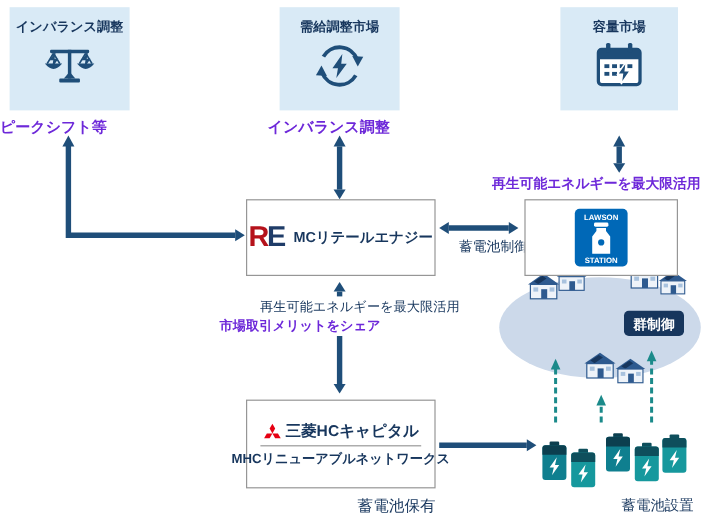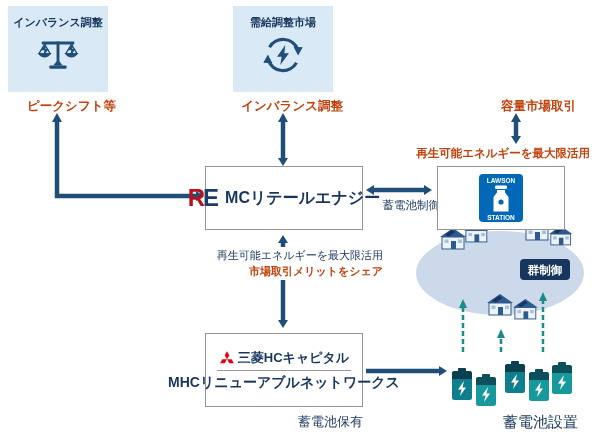--- a/index.html
+++ b/index.html
@@ -3,34 +3,34 @@
 <meta charset="utf-8">
 <style>
   html,body{margin:0;padding:0;background:#fff;}
   .canvas{position:relative;width:600px;height:439px;background:#fff;overflow:hidden;
           font-family:"Liberation Sans","DejaVu Sans",sans-serif;}
   .overlay{position:absolute;left:0;top:0;width:600px;height:439px;pointer-events:none;}
   .topbox{position:absolute;background:#d9eaf6;display:flex;flex-direction:column;
           align-items:center;padding-top:9px;box-sizing:border-box;}
   .topbox .t{font-size:11px;font-weight:bold;color:#17365d;white-space:nowrap;}
   .topbox svg{margin-top:3px;}
-  .redlabel{position:absolute;text-align:right;font-weight:bold;color:#c2410c;
+  .redlabel{position:absolute;text-align:left;font-weight:bold;color:#6d28d9;
             font-size:12.5px;white-space:nowrap;}
   .navylabel{position:absolute;text-align:right;font-weight:normal;color:#17365d;
              font-size:11.5px;white-space:nowrap;}
   .bgw{background:#fff;padding:1px 0;}
   .wbox{position:absolute;background:#fff;border:1px solid #969696;display:flex;
         align-items:center;justify-content:center;box-sizing:border-box;}
   .re-r{font-weight:bold;font-size:24px;color:#b5121b;line-height:1;}
   .re-e{font-weight:bold;font-size:24px;color:#1f3c68;line-height:1;margin-left:-2px;}
-  .mc-name{font-weight:bold;font-size:16px;color:#17365d;margin-left:6px;white-space:nowrap;}
+  .mc-name{font-weight:bold;font-size:12px;color:#17365d;margin-left:6px;white-space:nowrap;}
   .mhc{flex-direction:column;gap:3px;padding:6px 2px;}
   .mhc-row{display:flex;align-items:center;gap:3px;font-weight:bold;font-size:13px;color:#17365d;white-space:nowrap;}
   .mhc-div{width:88%;border-top:1px solid #9a9a9a;}
-  .mhc-sub{font-size:14px;font-weight:bold;color:#17365d;white-space:nowrap;}
+  .mhc-sub{font-size:11px;font-weight:bold;color:#17365d;white-space:nowrap;}
   svg text{font-family:"Liberation Sans","DejaVu Sans",sans-serif;}
 </style>
 </head>
 <body>
 
 <div class="canvas">
 
   <svg class="overlay" viewBox="0 0 600 439">
     <defs>
       <g id="house">
@@ -138,24 +138,41 @@
       <path d="M9.3,15.5 A17,17 0 0 1 40,18.2" stroke="#1f4e79" stroke-width="3.5" fill="none"></path>
       <path d="M38.7,32.5 A17,17 0 0 1 8,29.8" stroke="#1f4e79" stroke-width="3.5" fill="none"></path>
       <g fill="#1f4e79">
         <polygon points="35.5,15 45.5,15.5 40.5,24.5"></polygon>
         <polygon points="12.5,33 2.5,32.5 7.5,23.5"></polygon>
         <polygon points="26.5,13 17.5,26 22.5,26 21,35 30.5,22 25.5,22"></polygon>
       </g>
     </svg>
   </div>
 
+  <div class="topbox" style="left:467px;top:6px;width:98px;height:86px">
+    <div class="t">容量市場</div>
+    <svg width="44" height="42" viewBox="0 0 48 46">
+      <rect x="5" y="9" width="38" height="32" rx="3" fill="#ffffff" stroke="#1f4e79" stroke-width="3"></rect>
+      <path d="M5,12 a3,3 0 0 1 3,-3 h32 a3,3 0 0 1 3,3 v6 H5 Z" fill="#1f4e79"></path>
+      <rect x="12" y="3" width="4" height="9" rx="1.5" fill="#1f4e79"></rect>
+      <rect x="32" y="3" width="4" height="9" rx="1.5" fill="#1f4e79"></rect>
+      <g fill="#1f4e79">
+        <rect x="10.5" y="22.5" width="4.5" height="3.5"></rect>
+          <rect x="17.5" y="22.5" width="4.5" height="3.5"></rect>
+        <rect x="24.5" y="22.5" width="4.5" height="3.5"></rect>
+          <rect x="31.5" y="22.5" width="4.5" height="3.5"></rect>
+        <rect x="10.5" y="29.5" width="4.5" height="3.5"></rect>
+          <rect x="17.5" y="29.5" width="4.5" height="3.5"></rect>
+      </g>
+      <polygon points="30.5,20 22.5,31.5 27,31.5 25.8,40.5 34,28.5 29.5,28.5" fill="#1f4e79" stroke="#ffffff" stroke-width="1.3"></polygon>
+    </svg>
+  </div>
 
   <div class="redlabel" style="left:0;top:98px;width:116px">ピークシフト等</div>
   <div class="redlabel" style="left:223px;top:98px;width:120px">インバランス調整</div>
-  <div class="redlabel" style="left:456px;top:98px;width:120px">容量市場取引</div>
 
   <div class="redlabel" style="left:410px;top:146px;width:180px;font-size:11.5px">再生可能エネルギーを最大限活用</div>
 
   <div class="wbox" style="left:205px;top:166px;width:158px;height:64px">
     <span class="re-r">R</span>
       <span class="re-e">E</span>
     <span class="mc-name">MCリテールエナジー</span>
   </div>
 
   <div class="navylabel" style="left:360px;top:198px;width:80px">蓄電池制御</div>
@@ -185,15 +202,15 @@
           <polygon points="12,12 5.05,11.97 1.61,18 8.55,18.03"></polygon>
         </g>
       </svg>
       <span>三菱HCキャピタル</span>
     </div>
     <div class="mhc-div"></div>
     <div class="mhc-sub">MHCリニューアブルネットワークス</div>
   </div>
 
   <div class="navylabel" style="left:205px;top:413px;width:158px;font-size:13px">蓄電池保有</div>
-  <div class="navylabel" style="left:458px;top:413px;width:120px;font-size:15px">蓄電池設置</div>
+  <div class="navylabel" style="left:458px;top:413px;width:120px;font-size:12px">蓄電池設置</div>
 
 </div>
 
 </body></html>

